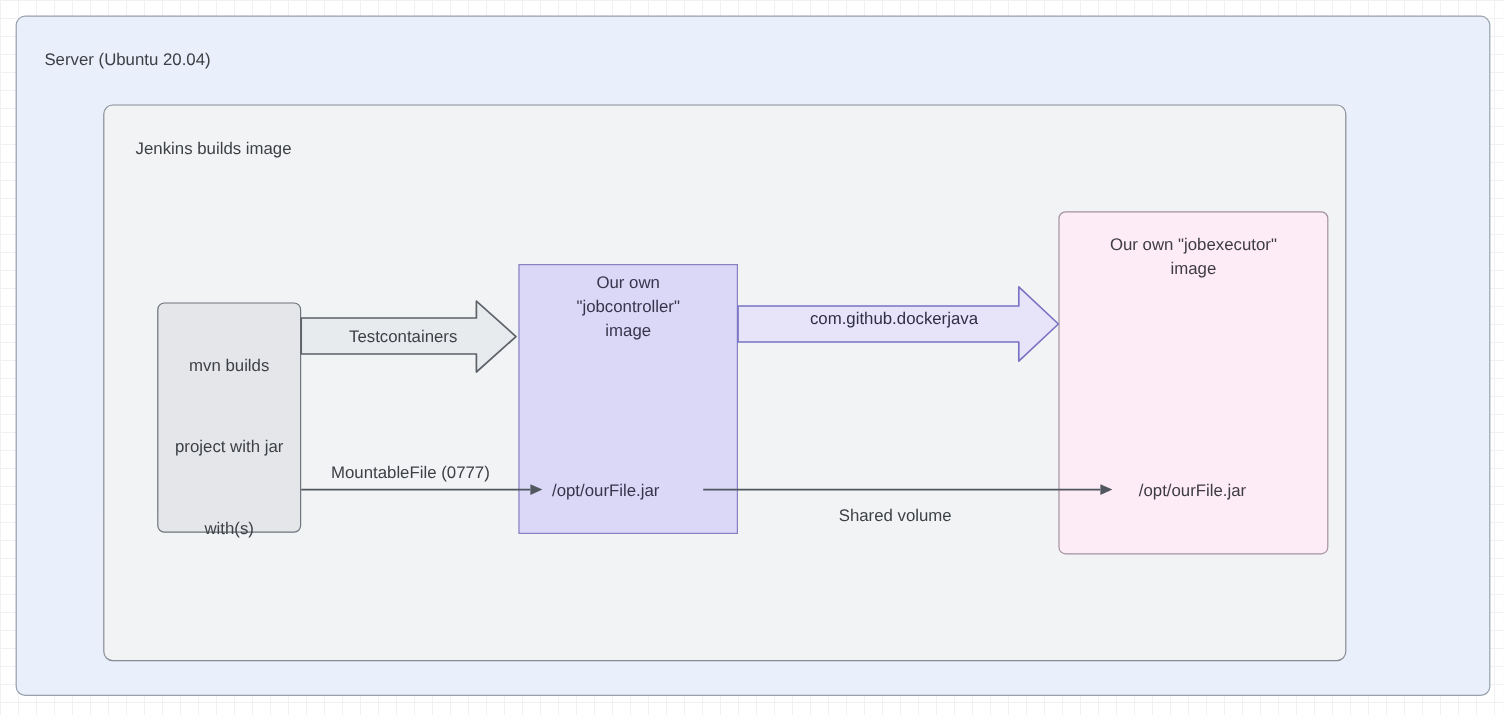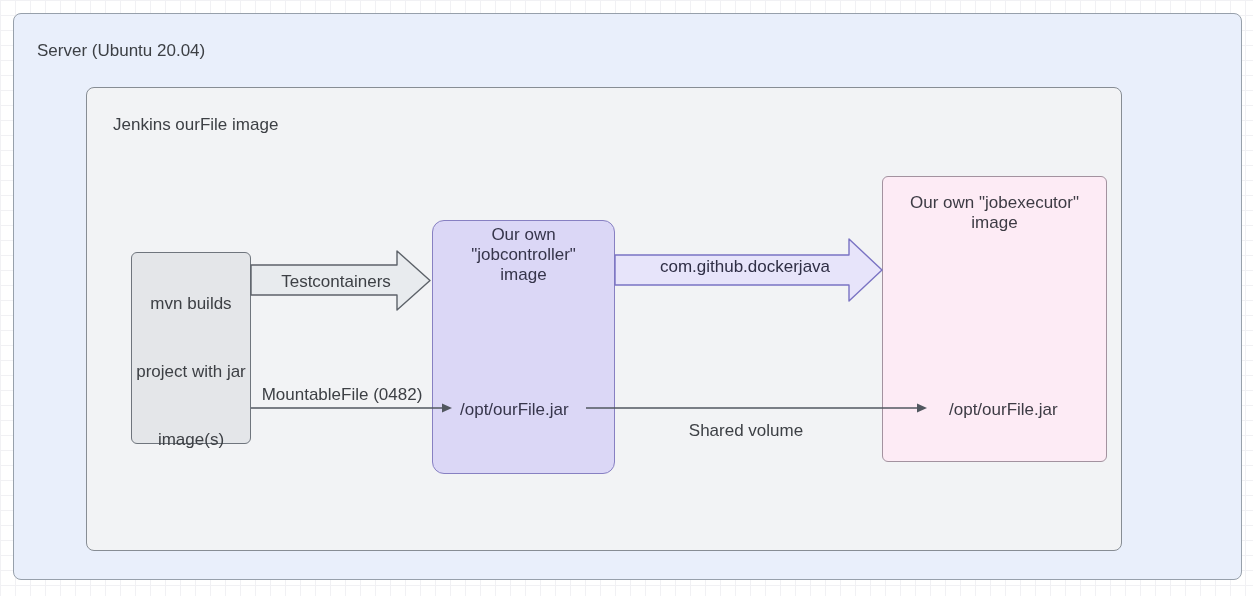--- a/index.html
+++ b/index.html
@@ -11,21 +11,21 @@
     position: relative;
     width: 1253px;
     height: 596px;
     overflow: hidden;
     background-color: #ffffff;
     background-image:
       linear-gradient(#f1f1f4 1px, transparent 1px),
       linear-gradient(90deg, #f1f1f4 1px, transparent 1px);
     background-size: 15px 15px;
     color: #3d4045;
-    font-size: 17px;
+    font-size: 14px;
   }
   .abs { position: absolute; }
   .box {
     position: absolute;
     box-sizing: border-box;
   }
   .server-box {
     left: 13px; top: 13px; width: 1229px; height: 567px;
     background: #e9effb;
     border: 1px solid #97a0ab;
@@ -48,24 +48,24 @@
   .mvn-box {
     left: 131px; top: 252px; width: 120px; height: 192px;
     background: #e4e6e9;
     border: 1px solid #6f757d;
     border-radius: 6px;
     display: flex; align-items: center; justify-content: center;
     text-align: center;
   }
   .mvn-text span { display: block; line-height: 20px; margin-top: 48px; }
   .jobcontroller-box {
-    left: 432px; top: 220px; width: 183px; height: 254px;
+    left: 432px; top: 220px; width: 183px; height: 225px;
     background: #dbd7f6;
     border: 1px solid #8780c2;
-    border-radius: 12px;
+    border-radius: 0;
     color: #36354b;
   }
   .jobcontroller-title {
     position: absolute; left: 0; top: 4px; width: 100%;
     text-align: center;
   }
   .jobcontroller-title span { display: block; line-height: 20px; }
   .jobexecutor-box {
     left: 882px; top: 176px; width: 225px; height: 286px;
     background: #fdebf5;
@@ -97,28 +97,28 @@
 </head>
 <body>
 
 <div class="canvas">
 
   <div class="box server-box">
     <div class="server-label">Server (Ubuntu 20.04)</div>
   </div>
 
   <div class="box jenkins-box">
-    <div class="jenkins-label">Jenkins ourFile image</div>
+    <div class="jenkins-label">Jenkins builds image</div>
   </div>
 
   <div class="box mvn-box">
     <div class="mvn-text">
       <span>mvn builds</span>
       <span>project with jar</span>
-      <span>image(s)</span>
+      <span>with(s)</span>
     </div>
   </div>
 
   <div class="box jobcontroller-box">
     <div class="jobcontroller-title">
       <span>Our own</span>
       <span>"jobcontroller"</span>
       <span>image</span>
     </div>
     <div class="file-label jc-file">/opt/ourFile.jar</div>
@@ -139,21 +139,21 @@
 
   <svg class="abs" style="left:615px; top:238px;" width="268" height="64" viewBox="0 0 268 64">
     <polygon points="0,17 234,17 234,1 267,32 234,63 234,47 0,47" stroke="#7a73c3" stroke-width="1.4" stroke-linejoin="round" fill="#e7e4fa"></polygon>
   </svg>
   <div class="arrow-label dockerjava-label">com.github.dockerjava</div>
 
   <svg class="abs" style="left:251px; top:400px;" width="202" height="16" viewBox="0 0 202 16">
     <line x1="0" y1="8" x2="191" y2="8" stroke-width="1.3" stroke="#51575f"></line>
     <polygon points="191,3.5 201,8 191,12.5" fill="#51575f"></polygon>
   </svg>
-  <div class="arrow-label mountable-label">MountableFile (0482)</div>
+  <div class="arrow-label mountable-label">MountableFile (0777)</div>
 
   <svg class="abs" style="left:586px; top:400px;" width="344" height="16" viewBox="0 0 344 16">
     <line x1="0" y1="8" x2="331" y2="8" stroke-width="1.3" stroke="#51575f"></line>
     <polygon points="331,3.5 341,8 331,12.5" fill="#51575f"></polygon>
   </svg>
   <div class="arrow-label shared-label">Shared volume</div>
 
 </div>
 
 </body></html>

